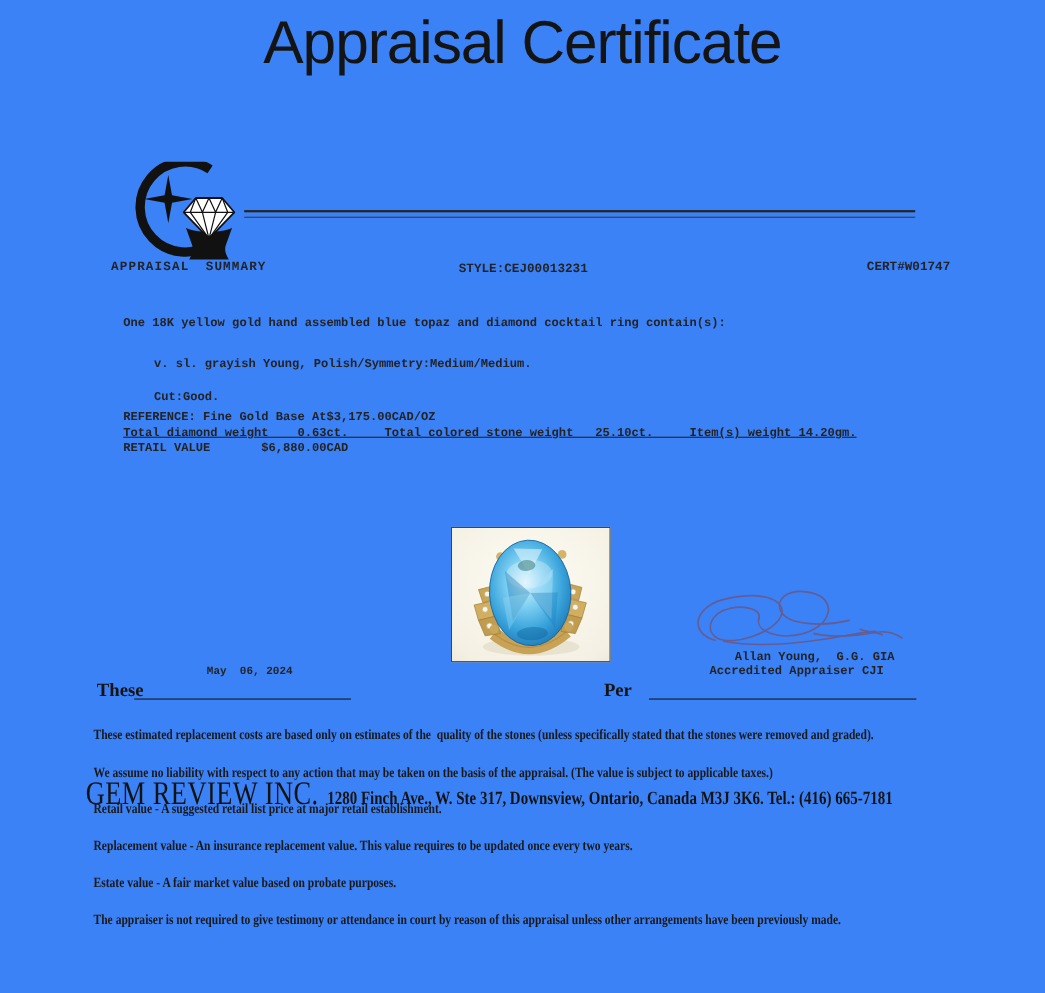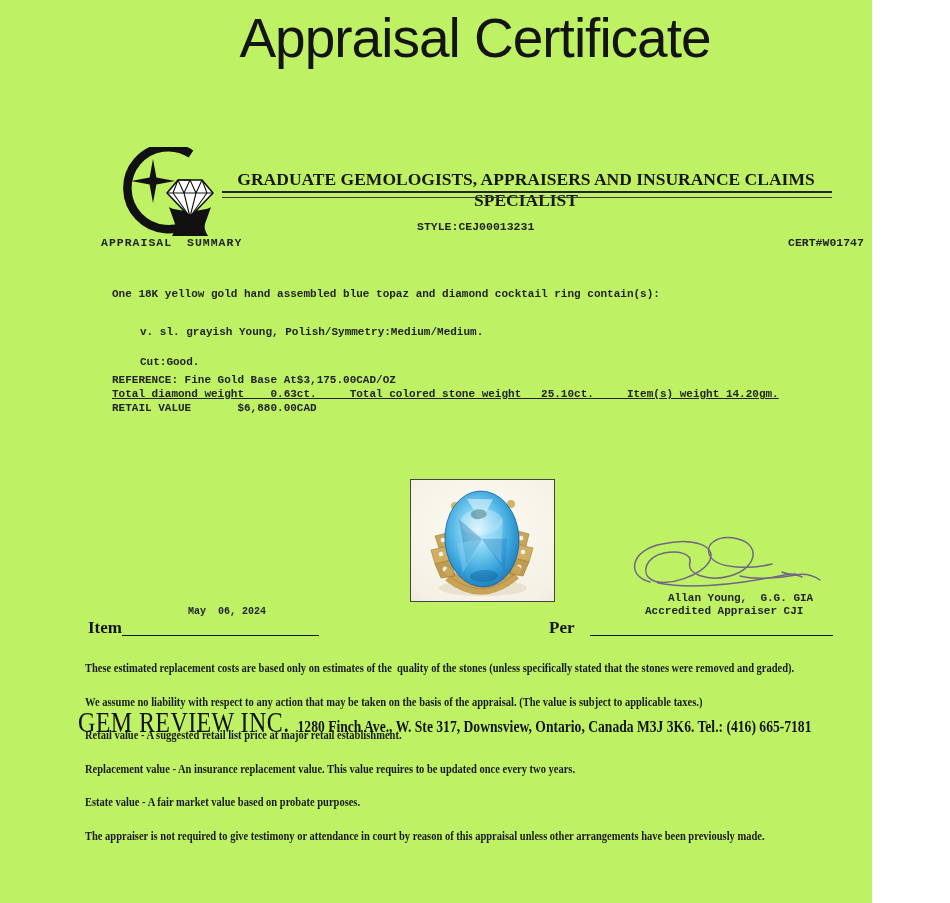--- a/index.html
+++ b/index.html
@@ -1,16 +1,16 @@
 <!DOCTYPE html>
 <html><head>
 <meta charset="utf-8">
 <style>
   html,body{margin:0;padding:0;background:#ffffff;}
-  .page{position:relative;width:872px;height:903px;background:#bef264;overflow:hidden;
+  .page{position:relative;width:950px;height:903px;background:#3b82f6;overflow:hidden;
         font-family:"Liberation Serif","DejaVu Serif",serif;color:#1d1d1f;}
   .abs{position:absolute;}
   .title{left:0;top:6px;width:950px;text-align:center;
          font-family:"Liberation Sans","DejaVu Sans",sans-serif;
          font-size:55px;font-weight:500;letter-spacing:-1px;color:#141414;}
   .mono{font-family:"Liberation Mono","DejaVu Sans Mono",monospace;
         font-weight:700;font-size:11px;color:#232326;white-space:pre;}
   .mono12{font-size:11.5px;}
   .tagline{left:220px;top:169px;width:612px;text-align:center;
            font-weight:700;font-size:17.5px;color:#161616;letter-spacing:0;}
@@ -39,23 +39,22 @@
 
   <svg class="abs" style="left:103px;top:147px;" width="134" height="92" viewBox="0 0 134 92">
     <path d="M 88 7 A 41 41 0 1 0 90 74" fill="none" stroke="#111111" stroke-width="8.5"></path>
     <path d="M50 12 L53.4 30.6 L72 34 L53.4 37.4 L50 56 L46.6 37.4 L28 34 L46.6 30.6 Z" fill="#111111"></path>
     <path d="M66 60 C74 65 100 65 108 60 L103 74 C101 79 101 82 105 89 L69 89 C73 82 73 79 71 74 Z" fill="#111111"></path>
     <path d="M64 46 L75 33 L99 33 L110 46 L87 70 Z" fill="#ffffff" stroke="#111111" stroke-width="1.6" stroke-linejoin="round"></path>
     <path d="M64 46 L110 46 M75 33 L70 46 M75 33 L81 46 M87 33 L81 46 M87 33 L93 46 M99 33 L93 46 M99 33 L104 46 M70 46 L87 70 M81 46 L87 70 M93 46 L87 70 M104 46 L87 70 M75 33 L87 33" fill="none" stroke="#111111" stroke-width="1.1"></path>
   </svg>
   <div class="abs mono" style="left:101px;top:236px;font-size:11.5px;word-spacing:7px;letter-spacing:1px;">APPRAISAL SUMMARY</div>
 
-  <div class="abs tagline">GRADUATE GEMOLOGISTS, APPRAISERS AND INSURANCE CLAIMS SPECIALIST</div>
   <div class="abs rule"></div>
-  <div class="abs mono mono12" style="left:417px;top:220px;">STYLE:CEJ00013231</div>
+  <div class="abs mono mono12" style="left:417px;top:238px;">STYLE:CEJ00013231</div>
   <div class="abs mono mono12" style="left:788px;top:236px;">CERT#W01747</div>
 
   <div class="abs mono" style="left:112px;top:288px;">One 18K yellow gold hand assembled blue topaz and diamond cocktail ring contain(s):</div>
   <div class="abs mono" style="left:140px;top:326px;">v. sl. grayish Young, Polish/Symmetry:Medium/Medium.</div>
   <div class="abs mono" style="left:140px;top:356px;">Cut:Good.</div>
 
   <div class="abs mono" style="left:112px;top:374px;">REFERENCE: Fine Gold Base At$3,175.00CAD/OZ</div>
   <div class="abs mono" style="left:112px;top:388px;text-decoration:underline;">Total diamond weight    0.63ct.     Total colored stone weight   25.10ct.     Item(s) weight 14.20gm.</div>
   <div class="abs mono" style="left:112px;top:402px;">RETAIL VALUE       $6,880.00CAD</div>
 
@@ -115,21 +114,21 @@
       <path d="M70 32 C66 44 88 52 110 46 C136 39 142 15 118 9 C98 4 84 14 90 26 C96 38 128 40 152 34"></path>
       <path d="M38 53 C70 59 110 55 148 48 C160 46 168 44 176 44"></path>
       <path d="M120 46 C136 50 160 48 176 45 C186 43 194 46 200 50"></path>
       <path d="M162 42 C168 45 176 44 182 47"></path>
     </g>
   </svg>
   <div class="abs mono" style="left:668px;top:592px;">Allan Young,  G.G. GIA</div>
   <div class="abs mono" style="left:645px;top:605px;">Accredited Appraiser CJI</div>
 
   <div class="abs mono" style="left:188px;top:606px;font-size:10px;">May  06, 2024</div>
-  <div class="abs label-big" style="left:88px;top:618px;">Item</div>
+  <div class="abs label-big" style="left:88px;top:618px;">These</div>
   <div class="abs sigline" style="left:122px;top:634px;width:197px;"></div>
   <div class="abs label-big" style="left:549px;top:618px;">Per</div>
   <div class="abs sigline" style="left:590px;top:634px;width:243px;"></div>
 
   <div class="abs disc">
     <div>These estimated replacement costs are based only on estimates of the  quality of the stones (unless specifically stated that the stones were removed and graded).</div>
     <div>We assume no liability with respect to any action that may be taken on the basis of the appraisal. (The value is subject to applicable taxes.)</div>
     <div>Retail value - A suggested retail list price at major retail establishment.</div>
     <div>Replacement value - An insurance replacement value. This value requires to be updated once every two years.</div>
     <div>Estate value - A fair market value based on probate purposes.</div>

